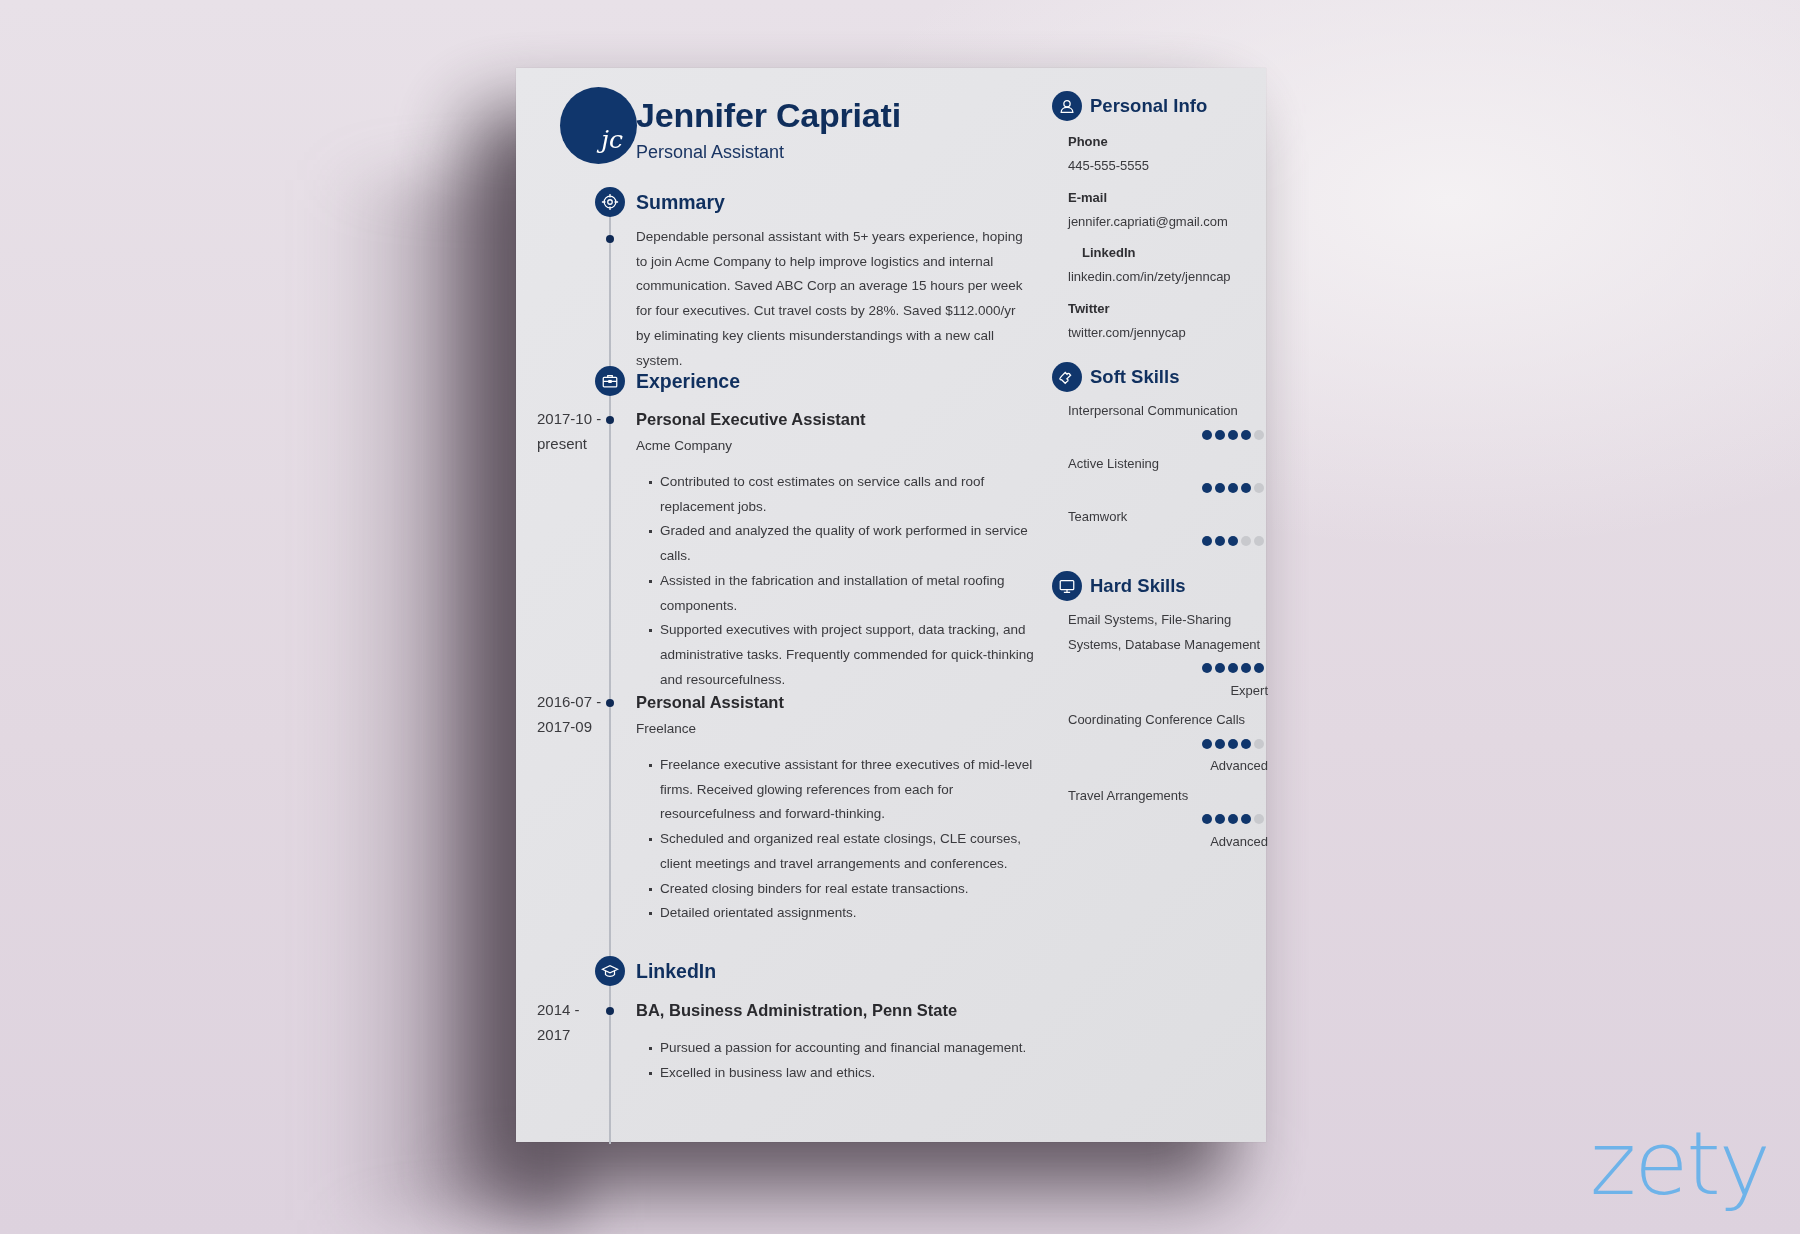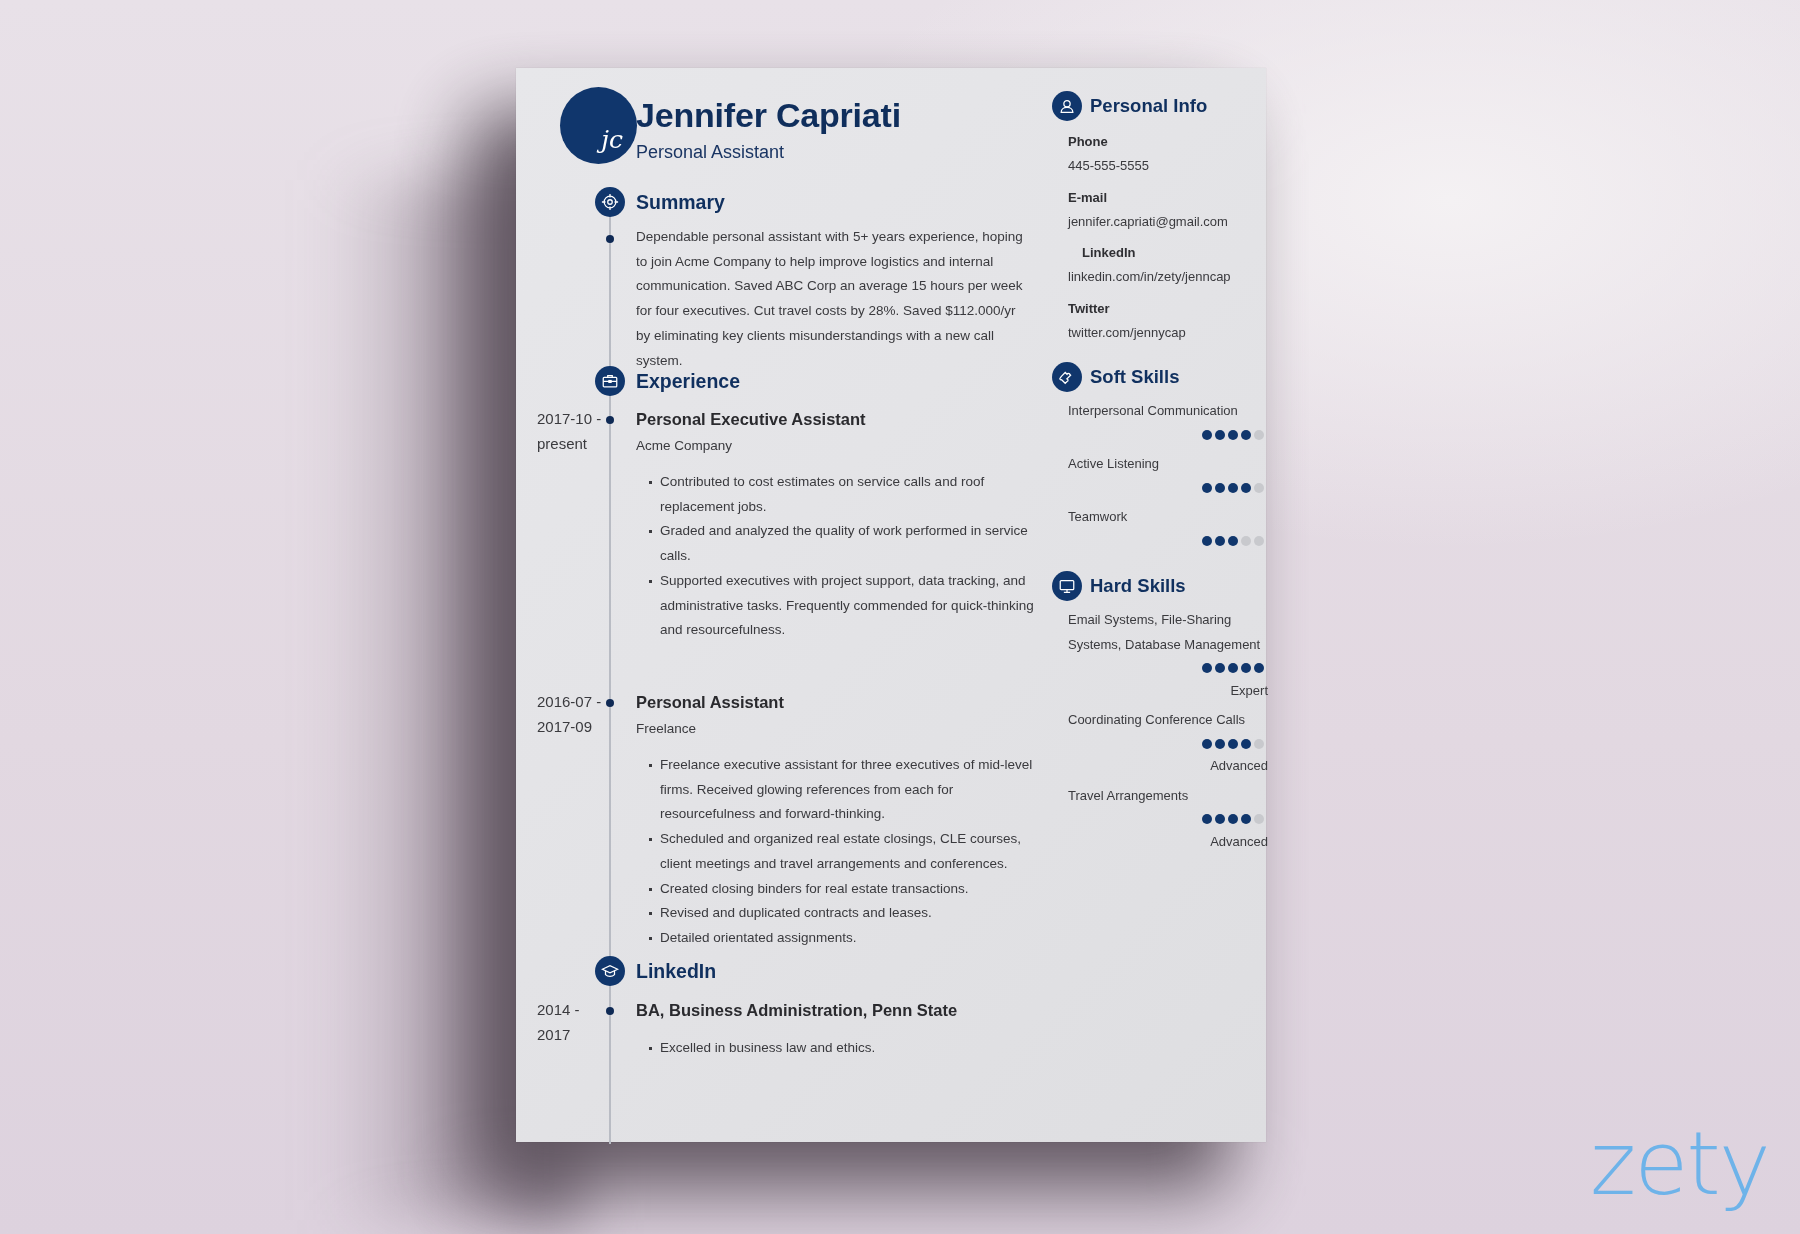--- a/index.html
+++ b/index.html
@@ -104,52 +104,53 @@
   <div class="date" style="top:339px;">
     <div>2017-10 -</div>
     <div>present</div>
   </div>
   <div class="dot" style="left:90px;top:348px;"></div>
   <div class="job-title" style="top:342px;">Personal Executive Assistant</div>
   <div class="company" style="top:370px;">Acme Company</div>
   <ul class="bul" style="top:390px;">
     <li>Contributed to cost estimates on service calls and roof replacement jobs.</li>
     <li>Graded and analyzed the quality of work performed in service calls.</li>
+    <li>Assisted in the fabrication and installation of metal roofing components.</li>
     <li>Supported executives with project support, data tracking, and administrative tasks. Frequently commended for quick-thinking and resourcefulness.</li>
   </ul>
 
   <div class="date" style="top:622px;">
     <div>2016-07 -</div>
     <div>2017-09</div>
   </div>
   <div class="dot" style="left:90px;top:631px;"></div>
   <div class="job-title" style="top:625px;">Personal Assistant</div>
   <div class="company" style="top:653px;">Freelance</div>
   <ul class="bul" style="top:673px;">
     <li>Freelance executive assistant for three executives of mid-level firms. Received glowing references from each for resourcefulness and forward-thinking.</li>
     <li>Scheduled and organized real estate closings, CLE courses, client meetings and travel arrangements and conferences.</li>
     <li>Created closing binders for real estate transactions.</li>
-    <li>Revised and duplicated contracts and leases.</li>
     <li>Detailed orientated assignments.</li>
   </ul>
 
   <div class="sec-icon" style="left:79px;top:888px;">
     <svg viewBox="0 0 20 20" fill="none" stroke="#fff" stroke-width="1.4">
         <path d="M1.5 8L10 4l8.5 4L10 12z"></path>
         <path d="M5 10v4c1.5 1.5 3.5 2 5 2s3.5-.5 5-2v-4"></path>
       </svg>
   </div>
   <div class="sec-title" style="left:120px;top:892px;">LinkedIn</div>
   <div class="date" style="top:930px;">
     <div>2014 -</div>
     <div>2017</div>
   </div>
   <div class="dot" style="left:90px;top:939px;"></div>
   <div class="job-title" style="top:933px;">BA, Business Administration, Penn State</div>
   <ul class="bul" style="top:956px;width:420px;">
+    <li>Pursued a passion for accounting and financial management.</li>
     <li>Excelled in business law and ethics.</li>
   </ul>
 
   <div class="right">
     <div class="r-head" style="top:23px;">
       <div class="sec-icon">
         <svg viewBox="0 0 20 20" fill="none" stroke="#fff" stroke-width="1.4">
             <circle cx="10" cy="7.5" r="3.5"></circle>
             <path d="M3.5 17c0-3.5 3-5.5 6.5-5.5s6.5 2 6.5 5.5z"></path>
           </svg>

